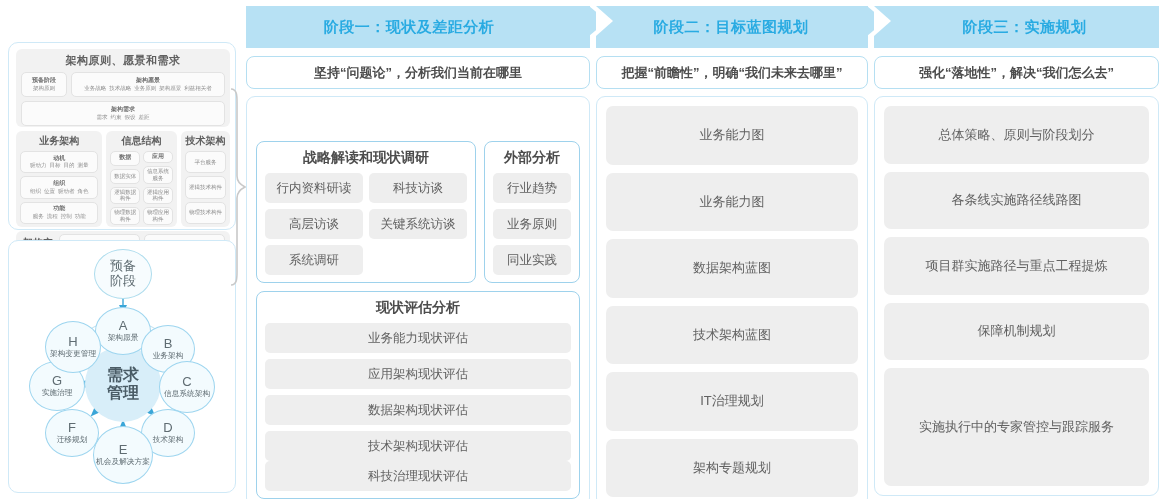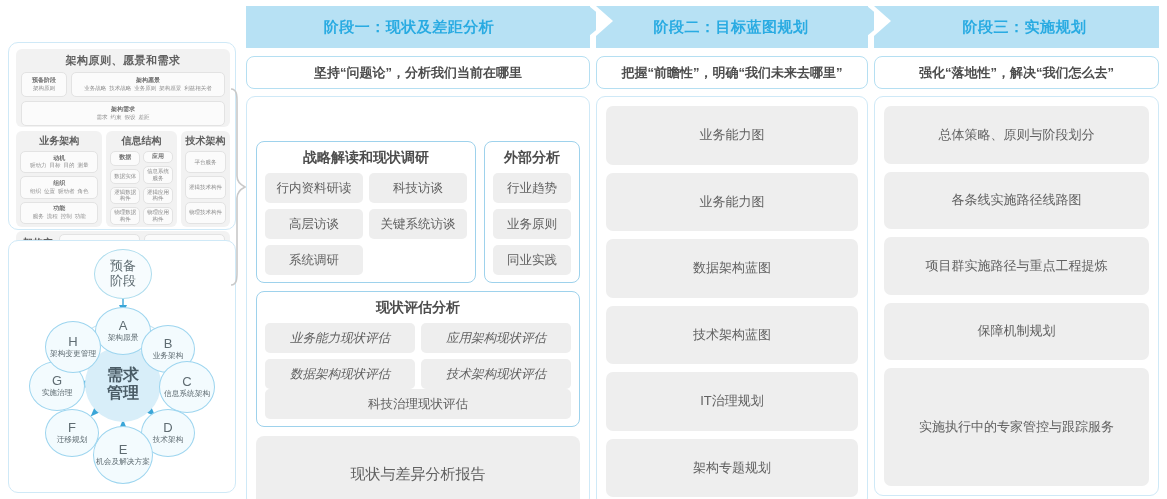--- a/index.html
+++ b/index.html
@@ -120,21 +120,21 @@
   }
 
   .sec-top{display:flex;gap:8px;}
   .box-strategy{flex:1;}
   .box-external{width:96px;}
   .chip-grid2{display:grid;grid-template-columns:1fr 1fr;gap:6px;}
   .chip-col{display:flex;flex-direction:column;gap:6px;}
   .h30{height:30px;}
 
   .box-assess{margin-top:8px;}
-  .assess-grid{display:grid;grid-template-columns:1fr 1fr;gap:6px;font-style:italic;}
+  .assess-grid{display:grid;grid-template-columns:1fr;gap:6px;}
   .assess-full{}
 
   .report{
     margin-top:9px;background:#eeeeee;border-radius:8px;height:76px;
     display:flex;align-items:center;justify-content:center;
     font-size:15px;color:#616161;box-sizing:border-box;
   }
 
   .bigchip{
     background:#eeeeee;border-radius:7px;display:flex;align-items:center;justify-content:center;

